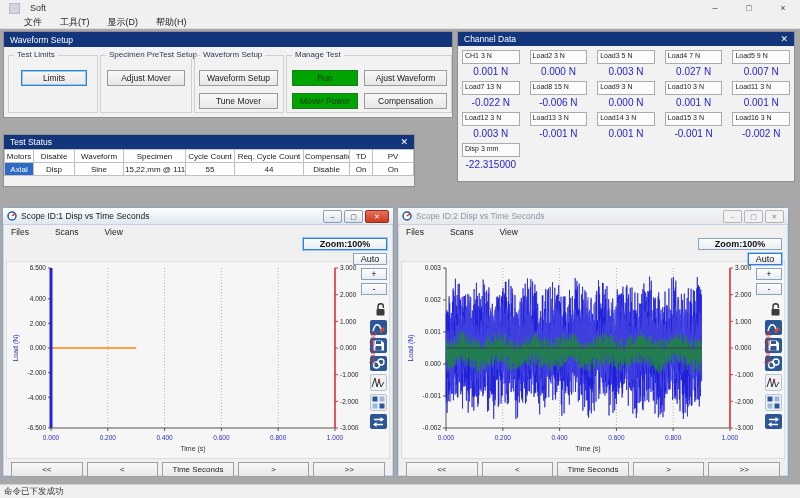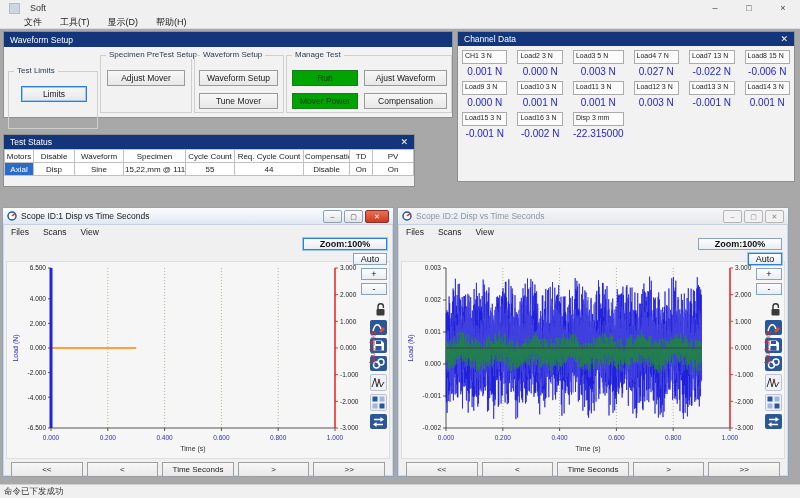--- a/index.html
+++ b/index.html
@@ -25,30 +25,30 @@
   .panel-header{height:14px;background:#13357b;color:#fff;display:flex;align-items:center;
                 padding:0 6px;font-size:8.5px;}
   .panel-close{margin-left:auto;font-size:9px;color:#fff;cursor:default;}
   
   .wf-panel{left:3px;top:31px;width:450px;height:87px;}
   .wf-panel .panel-header{height:15px;}
   .wf-body{position:relative;height:72px;}
   .group{position:absolute;top:8px;height:56px;border:1px solid #cfcfcf;}
   .group-label{position:absolute;top:-6px;left:5px;background:#f2f2f2;padding:0 3px;
                font-size:8px;color:#2b3a55;white-space:nowrap;}
-  .g1{left:4px;width:88px;margin-top:16px;} .g2{left:96px;width:90px;} .g3{left:190px;width:88px;}
+  .g1{left:4px;width:88px;} .g2{left:96px;width:90px;} .g3{left:190px;width:88px;}
   .g4{left:282px;width:164px;}
   .btn{position:absolute;height:16px;font-size:8.5px;color:#1a1a1a;padding:0;
        background:linear-gradient(#f8f8f8,#e7e7e7);border:1px solid #9a9a9a;
        font-family:"Liberation Sans",sans-serif;}
   .btn.focused{border:1px solid #2f7fd6;box-shadow:0 0 0 1px #9cc7ee inset;}
   .btn.green{background:#00a400;border:1px solid #1e7a1e;color:#043a04;}
   
   .ch-panel{left:457px;top:31px;width:338px;height:151px;}
-  .ch-grid{display:grid;grid-template-columns:repeat(6,1fr);gap:3px 10px;padding:4px 4px;}
+  .ch-grid{display:grid;grid-template-columns:repeat(5,1fr);gap:3px 10px;padding:4px 4px;}
   .ch-name{height:11px;border:1px solid #ababab;background:#fbfbfb;font-size:7px;color:#222;
            padding:1px 0 0 2px;overflow:hidden;white-space:nowrap;}
   .ch-value{font-size:10px;color:#2424cc;text-align:center;padding:2px 0 1px 0;white-space:nowrap;}
   
   .ts-panel{left:3px;top:134px;width:412px;height:53px;}
   .ts-table{width:100%;border-collapse:collapse;background:#fff;table-layout:fixed;}
   .ts-table th,.ts-table td{border:1px solid #c0c0c0;font-size:8px;font-weight:normal;
         color:#222;height:12px;text-align:center;overflow:hidden;white-space:nowrap;padding:0 1px;}
   .ts-table td.axial{background:#2e6ac8;color:#fff;}
   
@@ -59,21 +59,21 @@
   .scope.inactive .sc-title{background:linear-gradient(#f5f6f8,#e6e8ec);}
   .sc-title-text{font-size:8.5px;color:#1a1a1a;margin-left:4px;white-space:nowrap;}
   .scope.inactive .sc-title-text{color:#8b97a6;}
   .sc-caps{margin-left:auto;display:flex;gap:2px;}
   .sc-cap{width:17px;height:11px;border:1px solid #8e9fb3;border-radius:2px;
           background:linear-gradient(#fdfdfd,#dfe3e9);font-size:7px;color:#444;
           display:flex;align-items:center;justify-content:center;line-height:1;}
   .sc-cap.close{width:22px;background:linear-gradient(#e8715a,#cf3a1e);color:#fff;
           border-color:#8a3020;}
   .scope.inactive .sc-cap{background:#f2f2f2;border-color:#b5b5b5;color:#888;}
-  .sc-menu{display:flex;gap:14px;height:13px;align-items:center;padding:0 8px;
+  .sc-menu{display:flex;gap:26px;height:13px;align-items:center;padding:0 8px;
            font-size:8.5px;color:#222;}
   .sc-toolbar{display:flex;align-items:flex-end;height:23px;padding:0 6px;gap:3px;flex-direction:column;}
   .tb{font-family:"Liberation Sans",sans-serif;font-size:9px;color:#111;padding:0;
       background:linear-gradient(#fdfdfd,#e9edf2);border:1px solid #8aa3bd;height:17px;}
   .tb.zoom{width:84px;height:18px;font-weight:bold;}
   .tb.auto{width:34px;}
   .tb.pm{width:26px;}
   .tb.focused{border:1px solid #2f7fd6;box-shadow:0 0 0 1px #9cc7ee;}
   .tb-sep{width:8px;}
   .lock{display:flex;align-items:center;}
@@ -153,20 +153,24 @@
           <div class="ch-name">Load2 3 N</div>
           <div class="ch-value">0.000 N</div>
         </div>
         <div class="ch-cell">
           <div class="ch-name">Load3 5 N</div>
           <div class="ch-value">0.003 N</div>
         </div>
         <div class="ch-cell">
           <div class="ch-name">Load4 7 N</div>
           <div class="ch-value">0.027 N</div>
+        </div>
+        <div class="ch-cell">
+          <div class="ch-name">Load5 9 N</div>
+          <div class="ch-value">0.007 N</div>
         </div>
         <div class="ch-cell">
           <div class="ch-name">Load7 13 N</div>
           <div class="ch-value">-0.022 N</div>
         </div>
         <div class="ch-cell">
           <div class="ch-name">Load8 15 N</div>
           <div class="ch-value">-0.006 N</div>
         </div>
         <div class="ch-cell">

